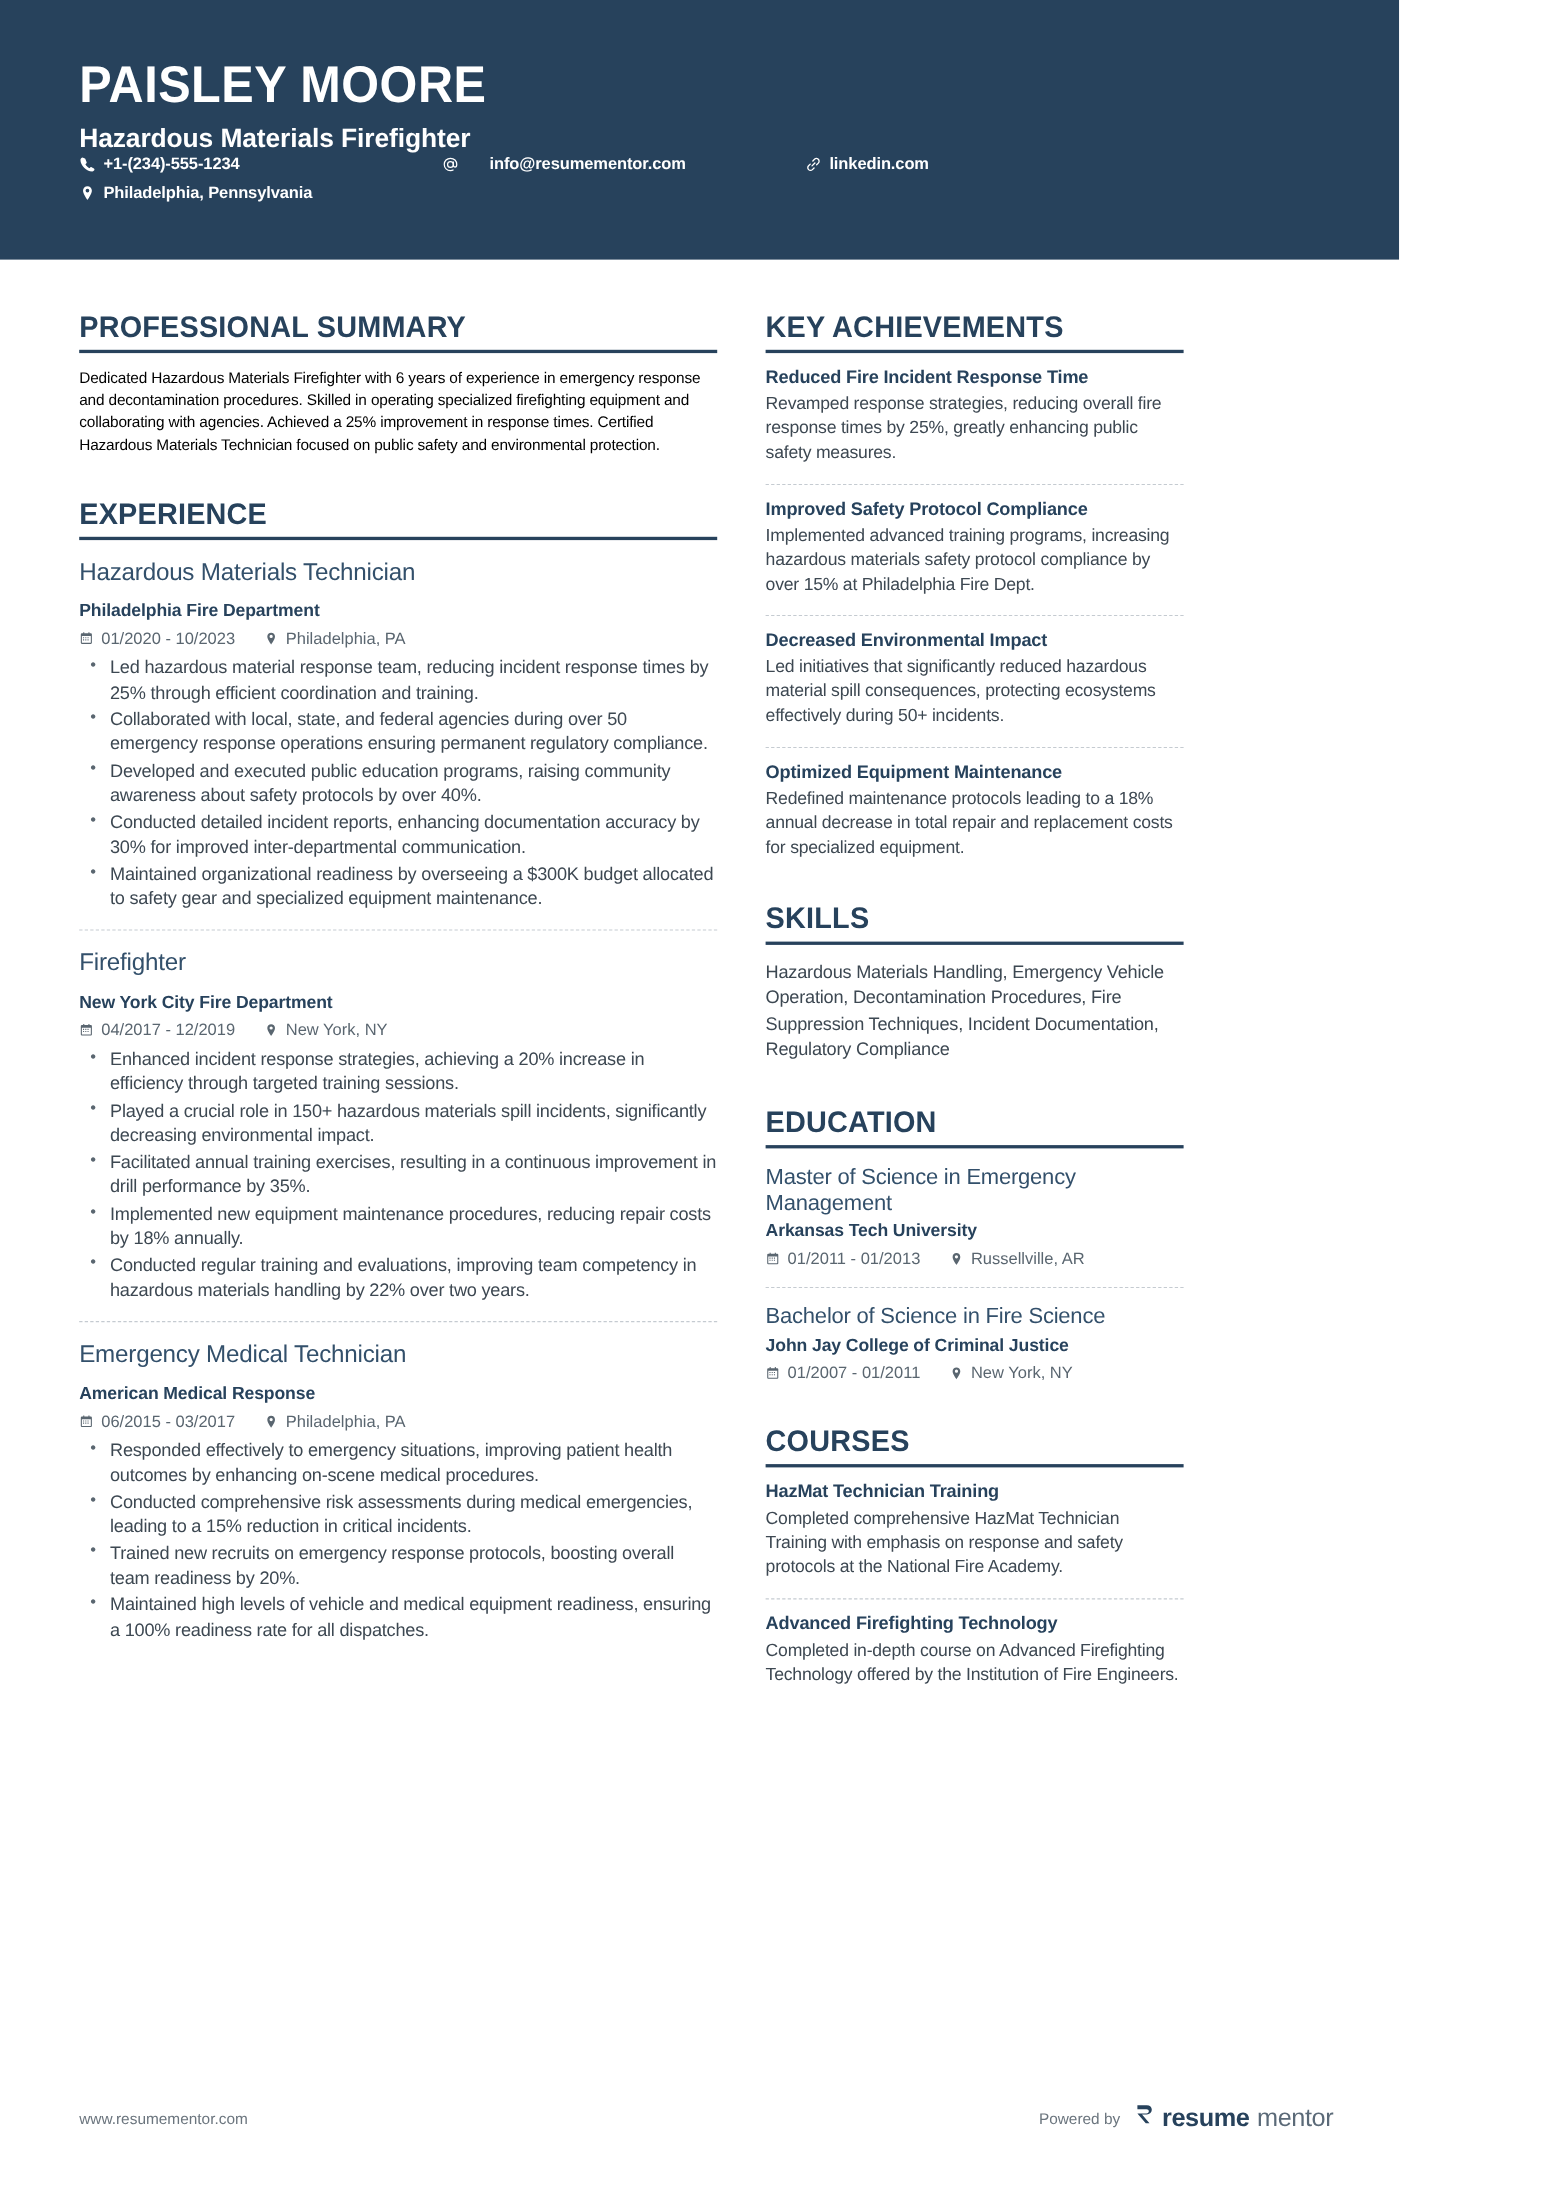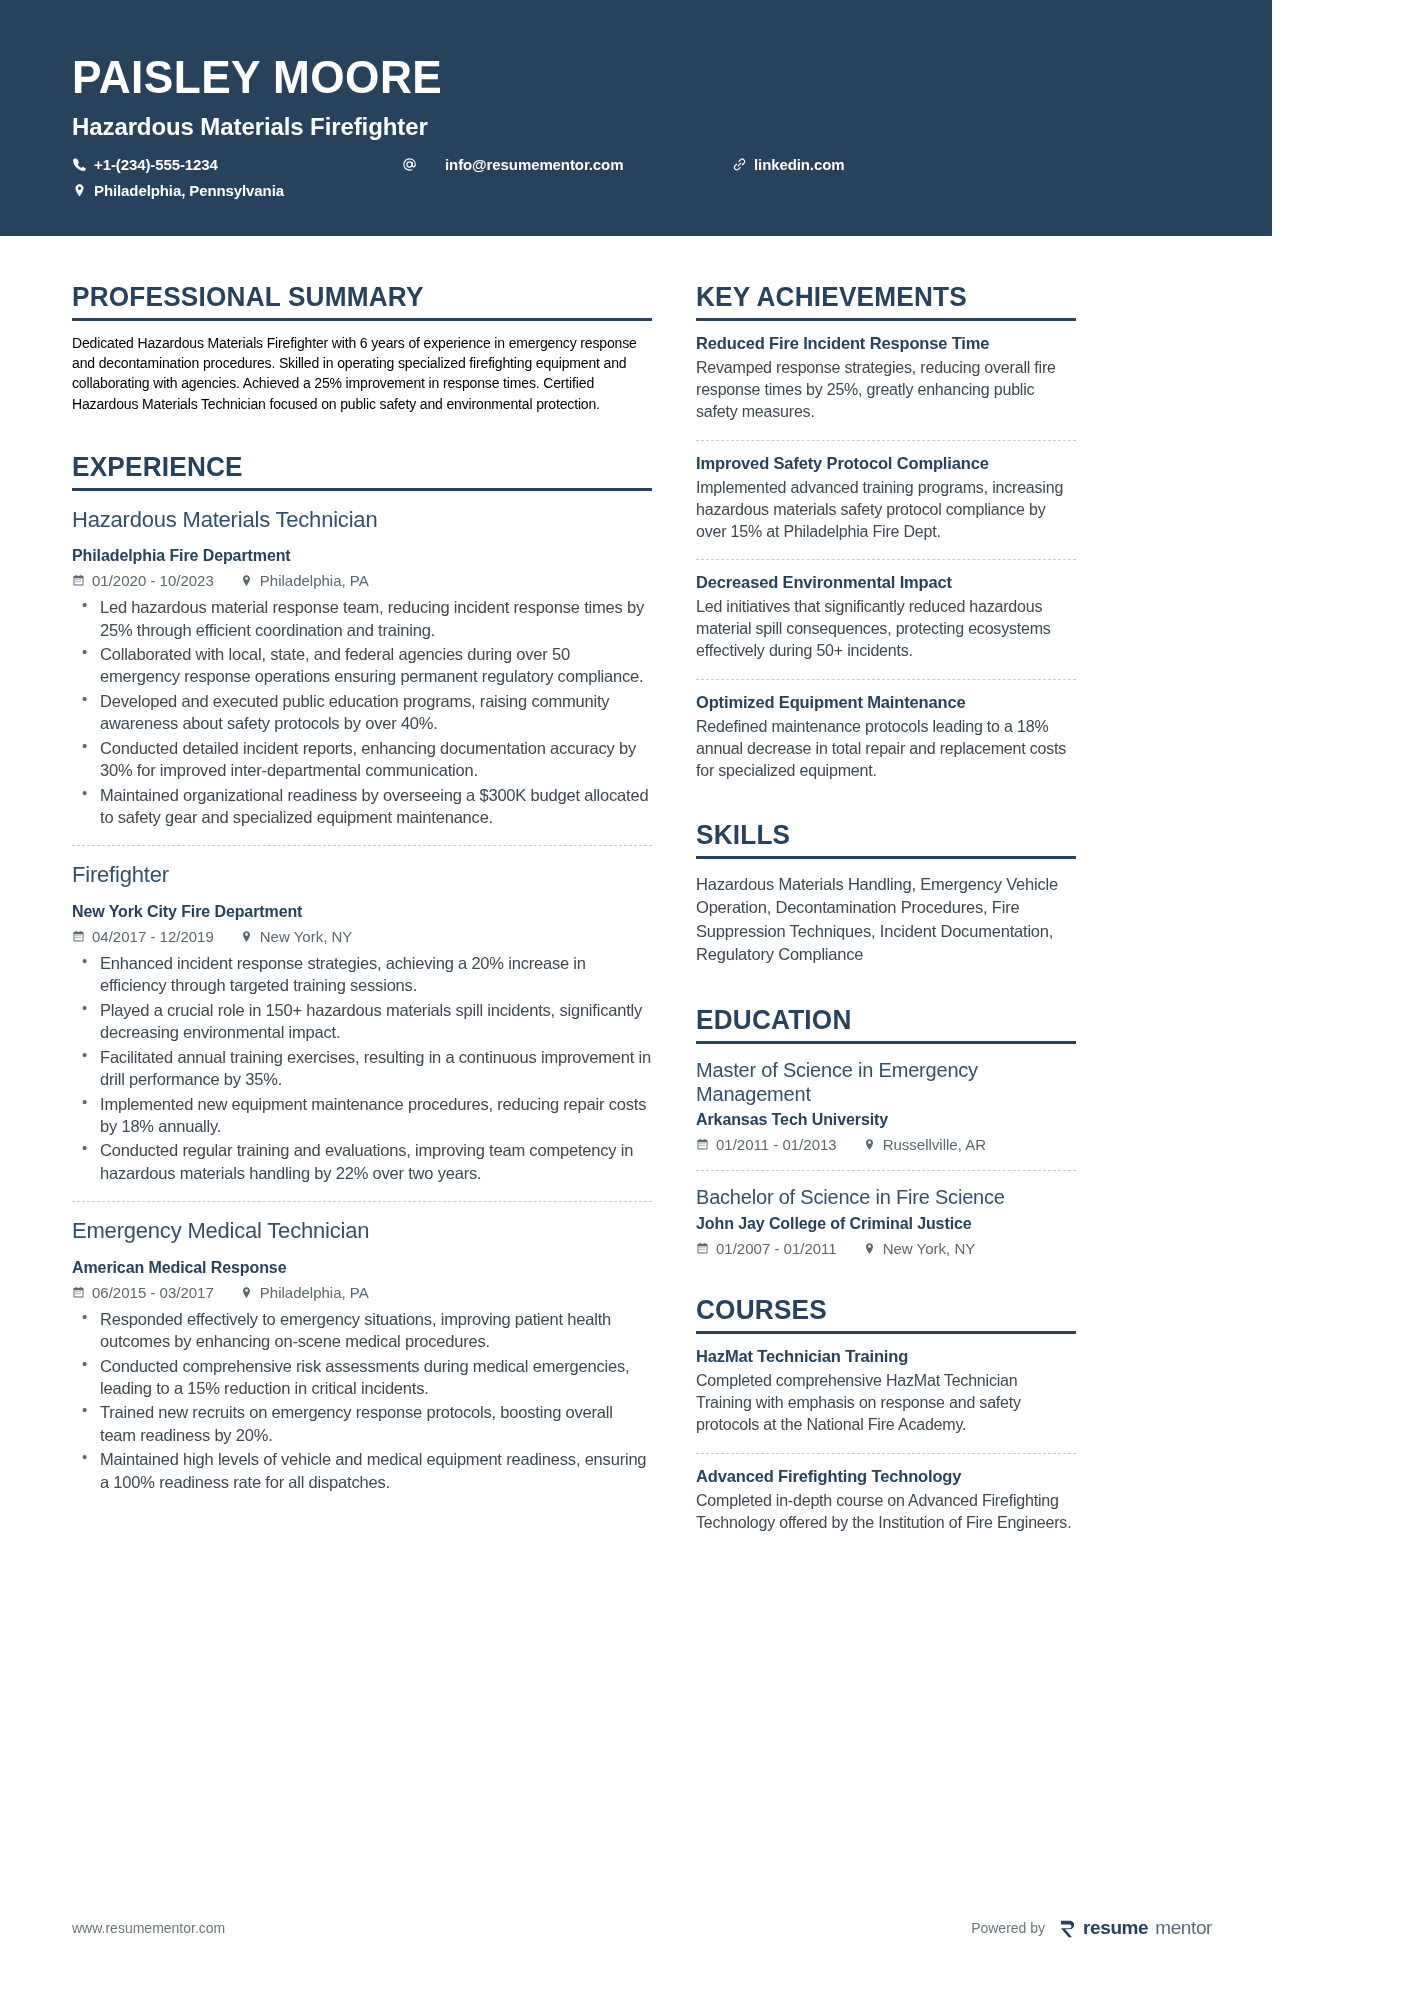--- a/index.html
+++ b/index.html
@@ -35,21 +35,21 @@
     transform-origin: left center;
   }
   .job-title {
     font-size: 24px;
     font-weight: bold;
     margin-top: 12px;
     letter-spacing: -0.1px;
   }
   .contact-row {
     display: flex;
-    margin-top: 15px;
+    margin-top: 0;
     font-size: 15px;
     font-weight: bold;
     letter-spacing: -0.1px;
   }
   .contact-item {
     display: flex;
     align-items: center;
     gap: 7px;
     white-space: nowrap;
   }
@@ -209,23 +209,23 @@
     font-size: 14px;
     color: #6b757e;
   }
   .powered {
     display: flex;
     align-items: center;
     gap: 14px;
   }
   .brand {
     display: flex;
-    align-items: flex-end;
+    align-items: flex-start;
     gap: 7px;
-    font-size: 19px;
+    font-size: 23px;
     color: #27425c;
     letter-spacing: -0.4px;
   }
   .brand b { font-weight: bold; }
   .brand span.light { font-weight: normal; color: #5b6a78; }
   .brand-mark {
     width: 17px; height: 20px;
     display: inline-flex; align-items: center; justify-content: center;
   }
 </style>

